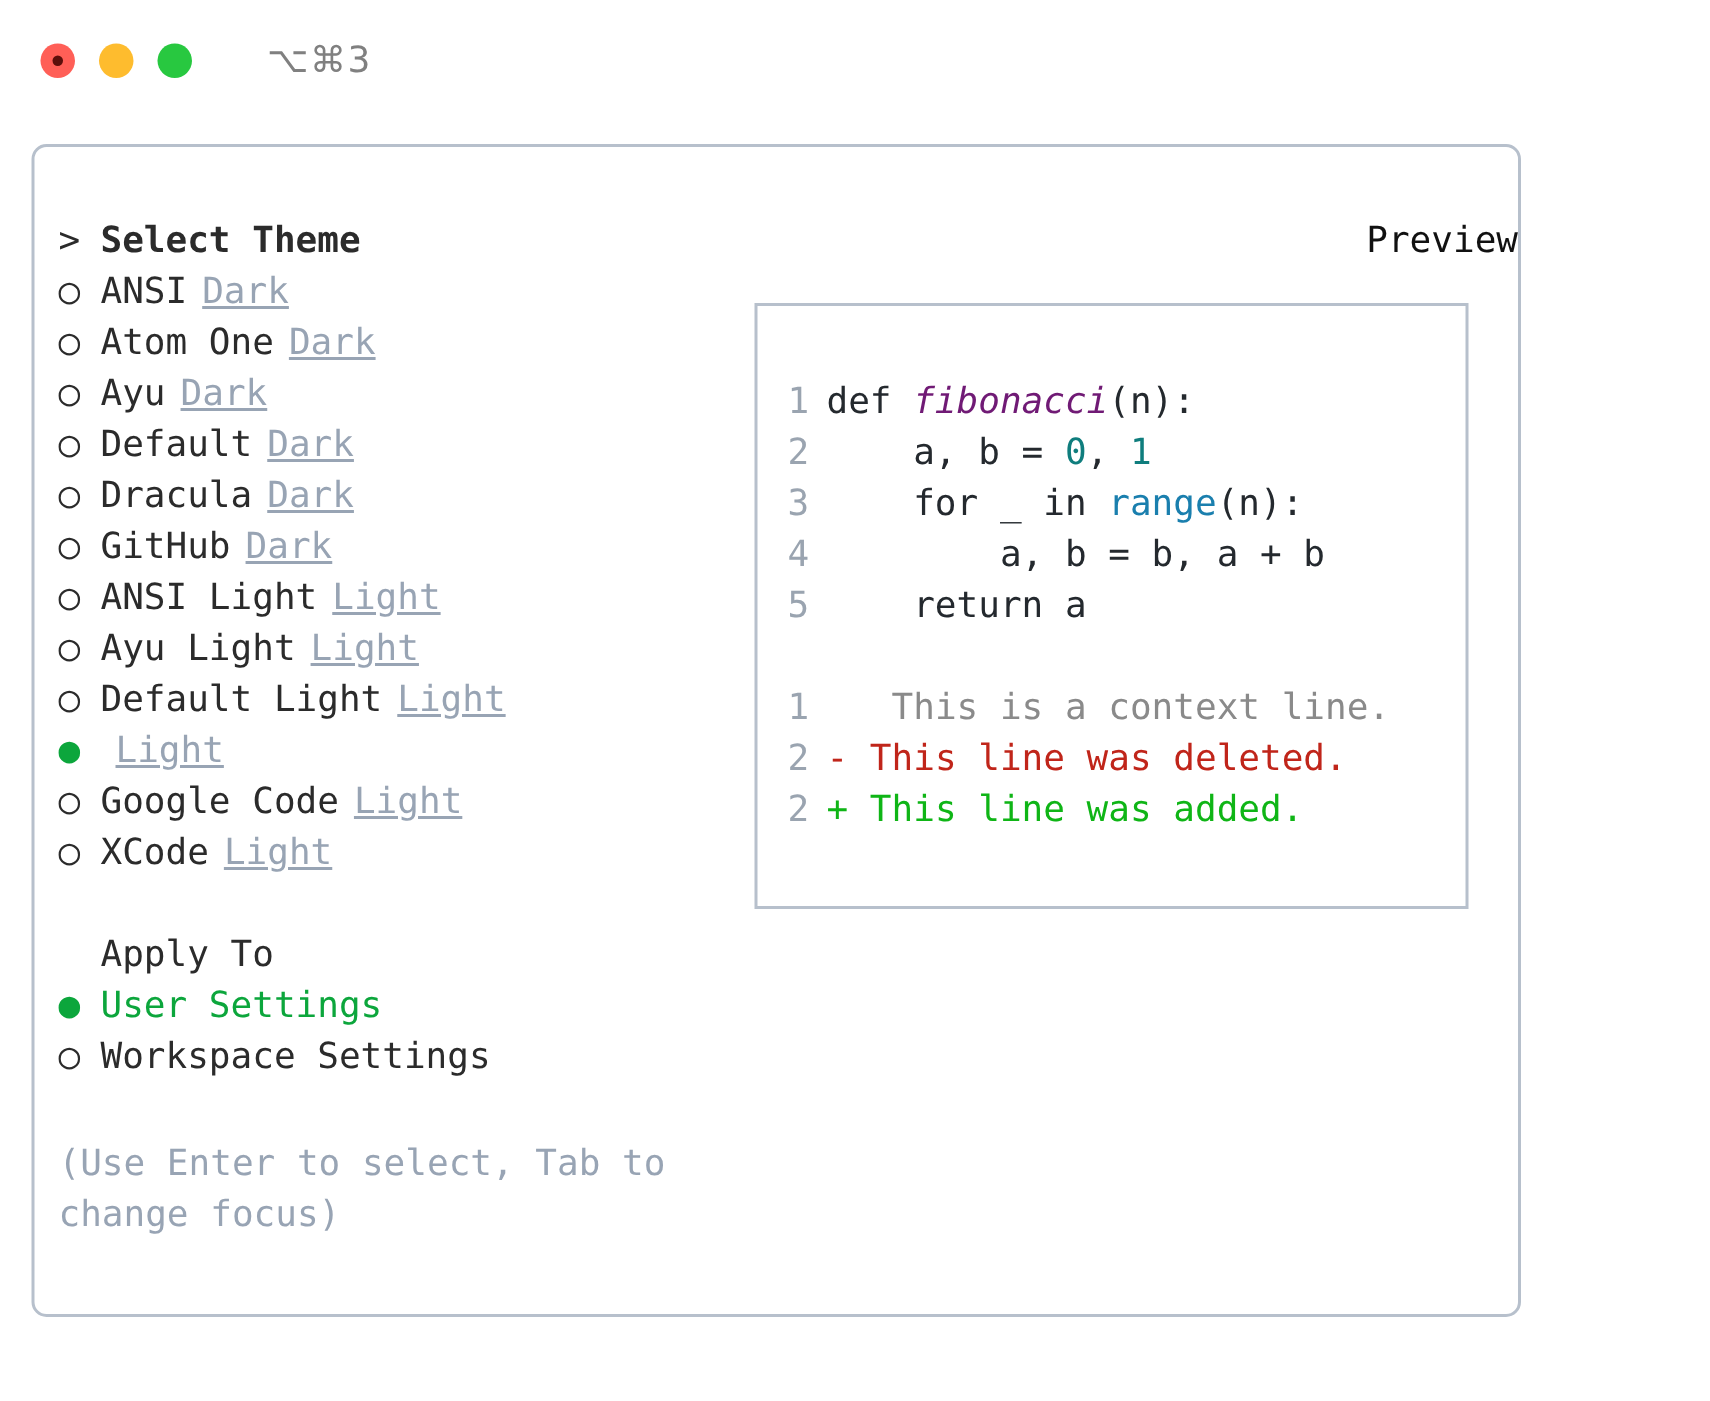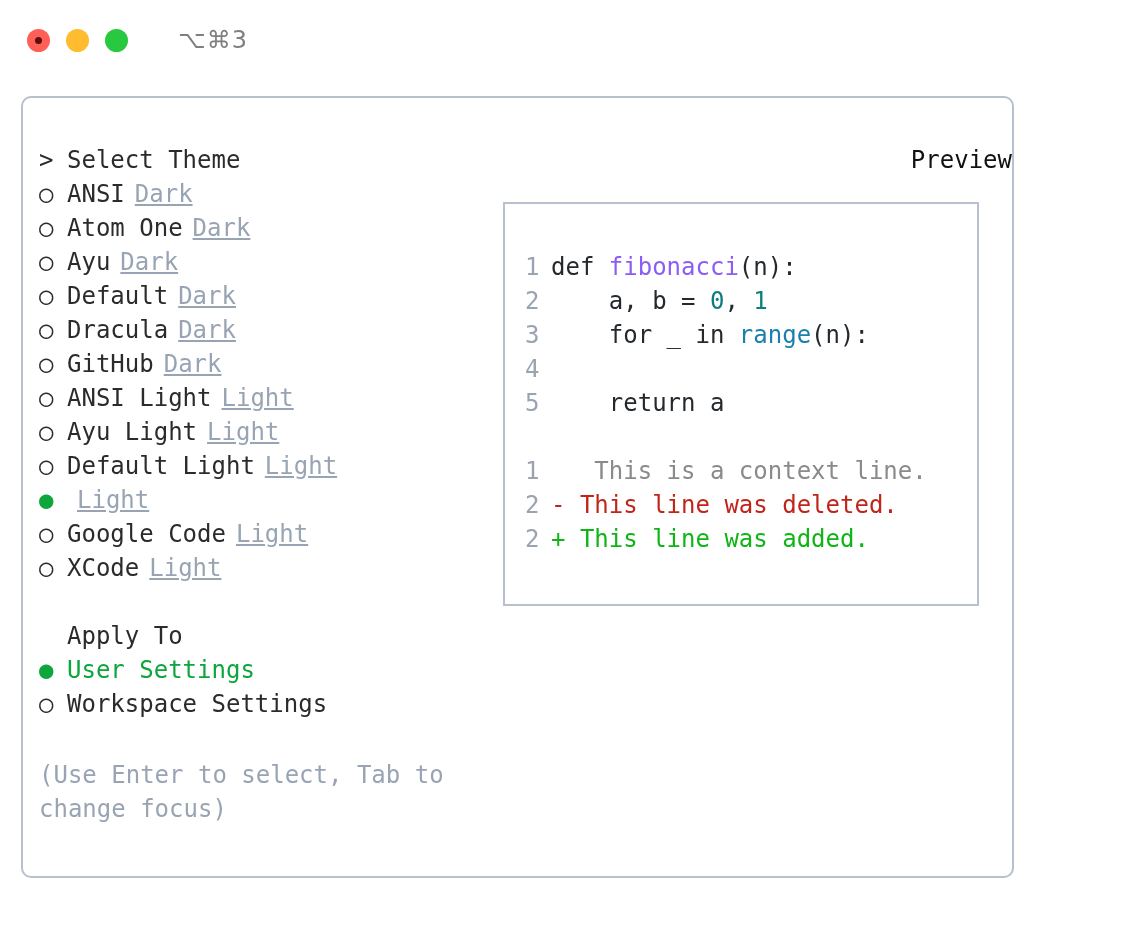--- a/index.html
+++ b/index.html
@@ -108,21 +108,21 @@
     width: 28px;
     flex: 0 0 28px;
     color: #2b2b2b;
     font-size: 24px;
   }
   .marker.dot-off { color: #2b2b2b; }
   .marker.dot-on  { color: #0ca63c; }
   .marker.blank   { color: transparent; }
 
   .heading-row .label {
-    font-weight: normal;
+    font-weight: bold;
     color: #111111;
   }
   .row .label { color: #2b2b2b; }
   .row.selected .label { color: #0ca63c; }
   .tag {
     color: #98a4b4;
     margin-left: 10px;
     text-decoration: underline;
   }
 
@@ -172,21 +172,21 @@
   }
   .gutter {
     display: inline-block;
     width: 26px;
     flex: 0 0 26px;
     color: #9aa4b0;
     text-align: left;
   }
   .code-text { color: #24292e; }
 
-  .tok-fn   { color: #8b5cf6; }
+  .tok-fn   { color: #701a75; font-style: italic; }
   .tok-num  { color: #0f7d7d; }
   .tok-call { color: #1a7fae; text-align: center; }
 
   .diff-ctx { color: #8a8a8a; }
   .diff-del { color: #c0251a; }
   .diff-add { color: #0fb516; }
 
   .spacer-line { height: 34px; }
 </style>
 </head>
@@ -241,21 +241,21 @@
         <div class="hint">(Use Enter to select, Tab to change focus)</div>
       </div>
 
       <div class="right-col">
         <div class="preview-title">Preview</div>
         <div class="preview-box">
           <div id="code-block">
               <div class="code-line"><span class="gutter">1</span><span><span class="code-text">def </span><span class="tok-fn">fibonacci</span><span class="code-text">(n):</span></span></div>
               <div class="code-line"><span class="gutter">2</span><span><span class="code-text">    a, b = </span><span class="tok-num">0</span><span class="code-text">, </span><span class="tok-num">1</span></span></div>
               <div class="code-line"><span class="gutter">3</span><span><span class="code-text">    for _ in </span><span class="tok-call">range</span><span class="code-text">(n):</span></span></div>
-              <div class="code-line"><span class="gutter">4</span></div>
+              <div class="code-line"><span class="gutter">4</span><span><span class="code-text">        a, b = b, a + b</span></span></div>
               <div class="code-line"><span class="gutter">5</span><span><span class="code-text">    return a</span></span></div>
             </div>
           <div class="spacer-line"></div>
           <div id="diff-block">
               <div class="code-line"><span class="gutter">1</span><span class="diff-ctx"> </span><span class="diff-ctx">  This is a context line.</span></div>
               <div class="code-line"><span class="gutter">2</span><span class="diff-del">-</span><span class="diff-del"> This line was deleted.</span></div>
               <div class="code-line"><span class="gutter">2</span><span class="diff-add">+</span><span class="diff-add"> This line was added.</span></div>
             </div>
         </div>
       </div>

